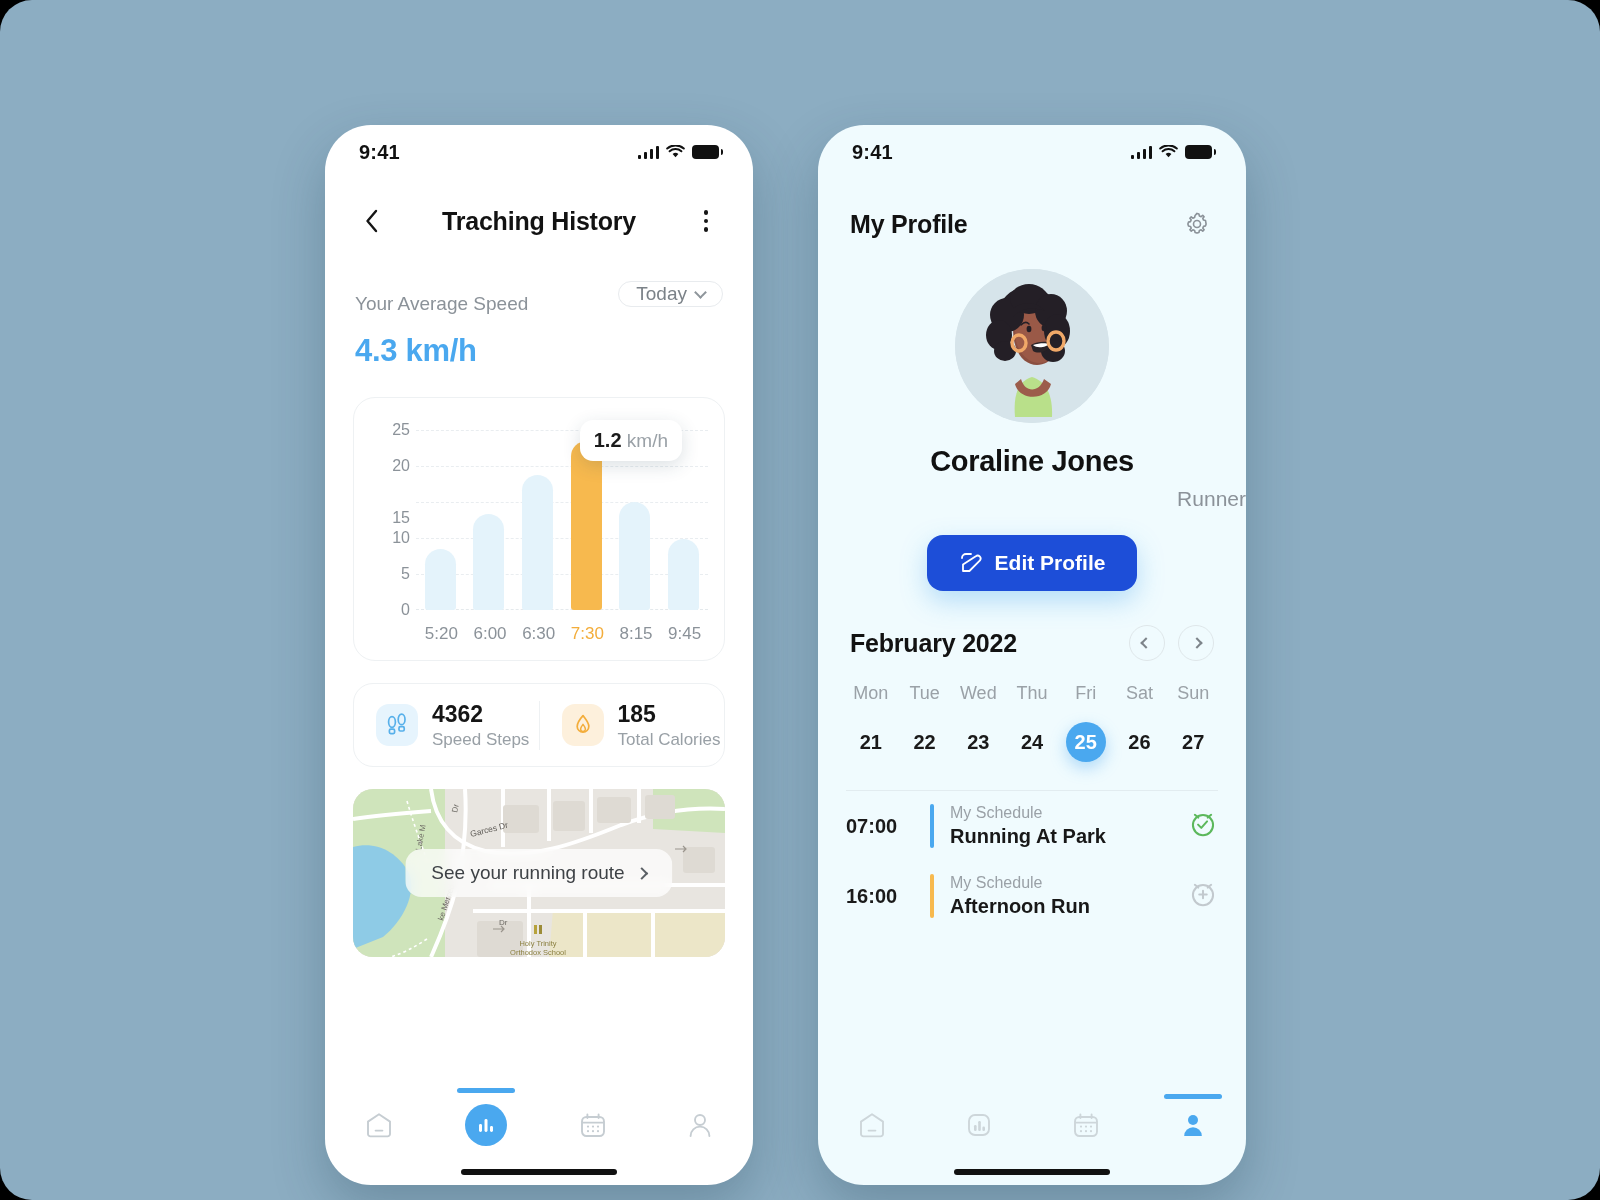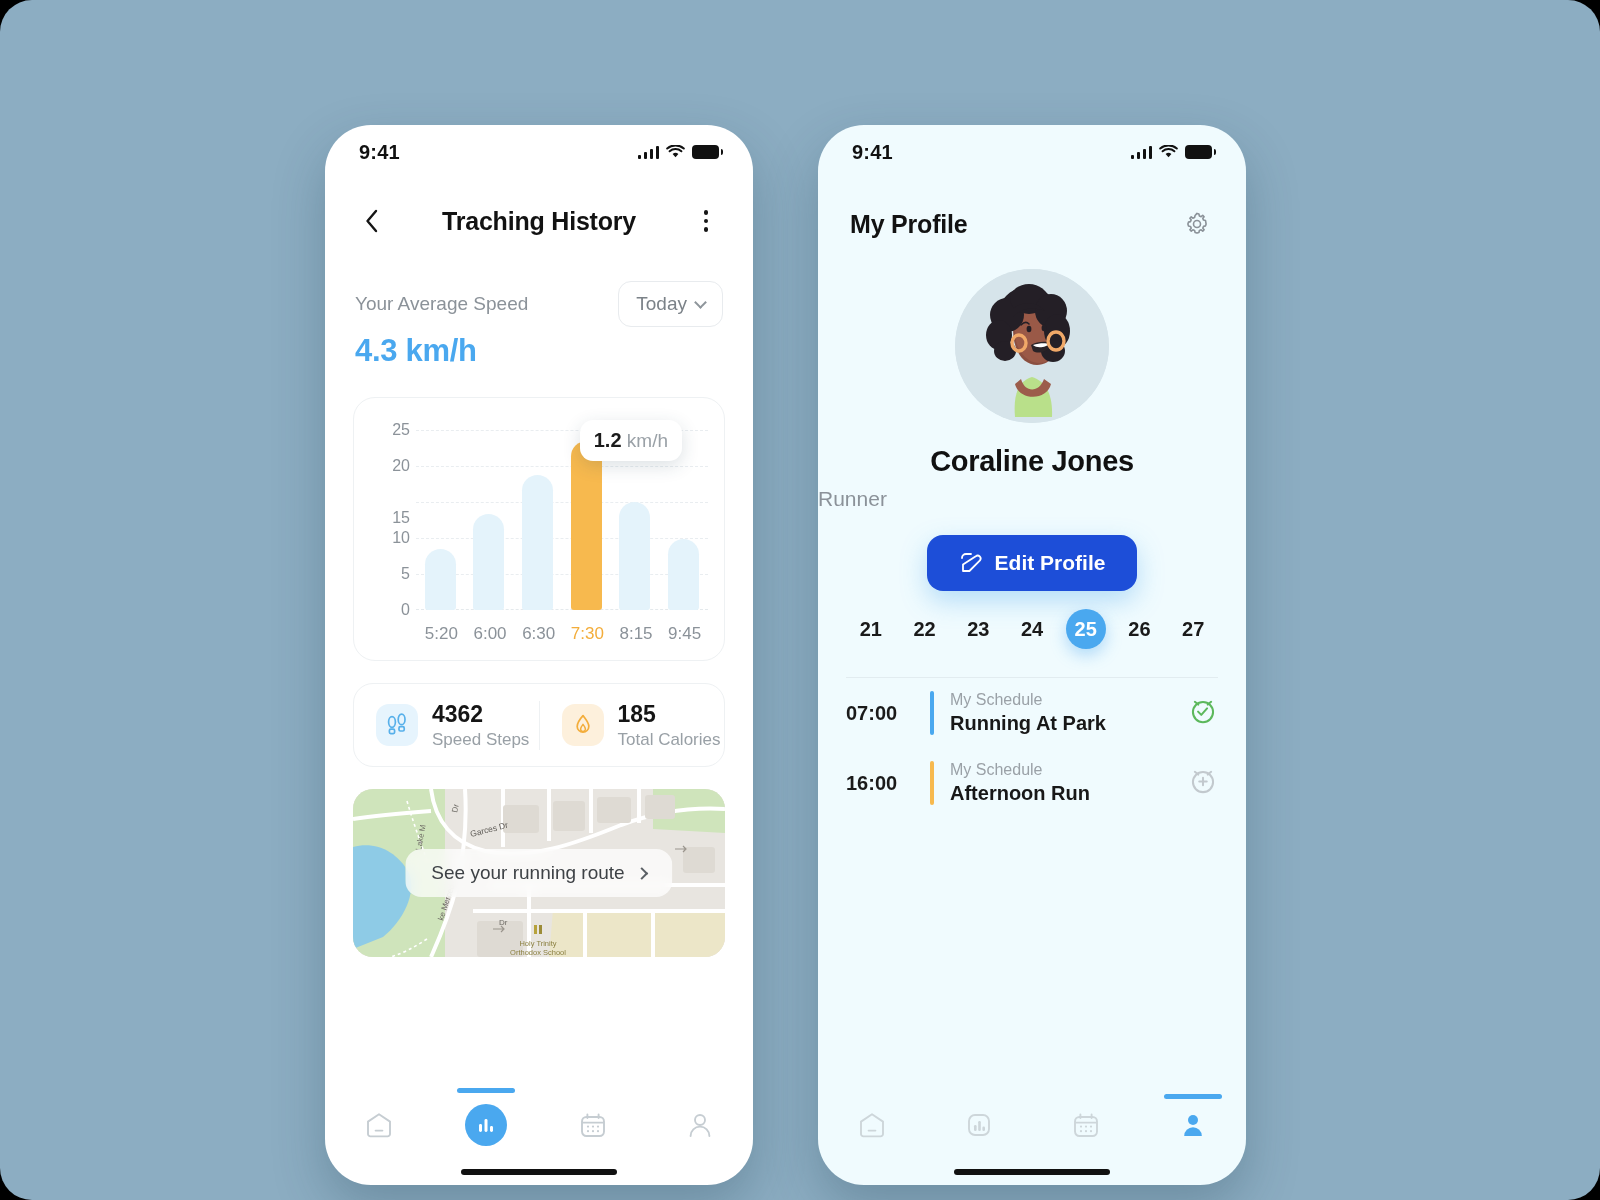--- a/index.html
+++ b/index.html
@@ -57,21 +57,21 @@
 
   
   .speed-row {
     margin: 28px 30px 0 30px;
     display: flex; justify-content: space-between; align-items: flex-start;
   }
   .speed-label { font-size: 19px; color: #8b9299; margin-top: 12px; }
   .speed-value { font-size: 31px; font-weight: 700; color: #4aa8ef; margin-top: 18px; letter-spacing:-.3px;}
   .today-pill {
     border: 1.4px solid #e8ebee; border-radius: 13px;
-    padding: 11px 17px; display: flex; align-items: center; gap: 9px;
+    padding: 1px 17px; display: flex; align-items: center; gap: 9px;
     font-size: 19px; color: #7b8288; background: #fff;
   }
   .chev-d { width: 9px; height: 9px; border-right: 2px solid #8e959b; border-bottom: 2px solid #8e959b;
             transform: rotate(45deg); margin-top:-4px;}
 
   
   .chart-card {
     margin: 28px 28px 0 28px; height: 264px;
     border: 1.4px solid #eef1f3; border-radius: 22px; background: #fff;
     position: relative;
@@ -166,21 +166,21 @@
 
   
   .r-header {
     padding: 20px 32px 0 32px; margin-top: 8px;
     display: flex; align-items: center; justify-content: space-between;
   }
   .r-title { font-size: 25px; font-weight: 700; color: #121212; letter-spacing:-.2px;}
   .avatar-wrap { display: flex; justify-content: center; margin-top: 28px; }
   .avatar { width: 154px; height: 154px; border-radius: 50%; background: #d6e4ea; overflow: hidden; position: relative;}
   .p-name { text-align:center; font-size: 29px; font-weight: 700; color: #111; margin-top: 22px; letter-spacing:-.3px;}
-  .p-role { text-align:left; font-size: 21px; color: #8b9299; margin-top: 9px;}
+  .p-role { text-align:right; font-size: 21px; color: #8b9299; margin-top: 9px;}
   .edit-wrap { display:flex; justify-content:center; margin-top: 24px;}
   .edit-btn {
     background: #1d4ed8; color: #fff; border: none; border-radius: 16px;
     padding: 16px 32px; display: flex; align-items: center; gap: 12px;
     font-size: 21px; font-weight: 700; font-family:"Liberation Sans",sans-serif;
     box-shadow: 0 10px 26px rgba(74,168,239,.36);
   }
 
   .cal-head {
     margin: 34px 32px 0 32px; display: flex; align-items: center; justify-content: space-between;
@@ -496,21 +496,41 @@
     <div class="edit-wrap">
       <button class="edit-btn">
         <svg width="24" height="24" viewBox="0 0 24 24">
           <path d="M4 13.6 V20 h6.4 L21 9.4 a3 3 0 0 0-4.2-4.2 Z" stroke="#fff" stroke-width="1.8" fill="none" stroke-linejoin="round"></path>
           <path d="M3 7 a4 4 0 0 1 4-4 h5" stroke="#fff" stroke-width="1.8" fill="none" stroke-linecap="round"></path>
         </svg>
         <span>Edit Profile</span>
       </button>
     </div>
 
-
+    <div class="cal-head">
+      <div class="cal-title">February 2022</div>
+      <div class="cal-navs">
+        <button class="circ-btn">
+          <span class="chev-l-s"></span>
+        </button>
+        <button class="circ-btn">
+          <span class="chev-r-s"></span>
+        </button>
+      </div>
+    </div>
+
+    <div class="dow-row" id="dowrow">
+        <div class="dow">Mon</div>
+        <div class="dow">Tue</div>
+        <div class="dow">Wed</div>
+        <div class="dow">Thu</div>
+        <div class="dow">Fri</div>
+        <div class="dow">Sat</div>
+        <div class="dow">Sun</div>
+      </div>
     <div class="dom-row" id="domrow">
         <div class="dom"><span class="pill">21</span></div>
         <div class="dom"><span class="pill">22</span></div>
         <div class="dom"><span class="pill">23</span></div>
         <div class="dom"><span class="pill">24</span></div>
         <div class="dom sel"><span class="pill">25</span></div>
         <div class="dom"><span class="pill">26</span></div>
         <div class="dom"><span class="pill">27</span></div>
       </div>
 

